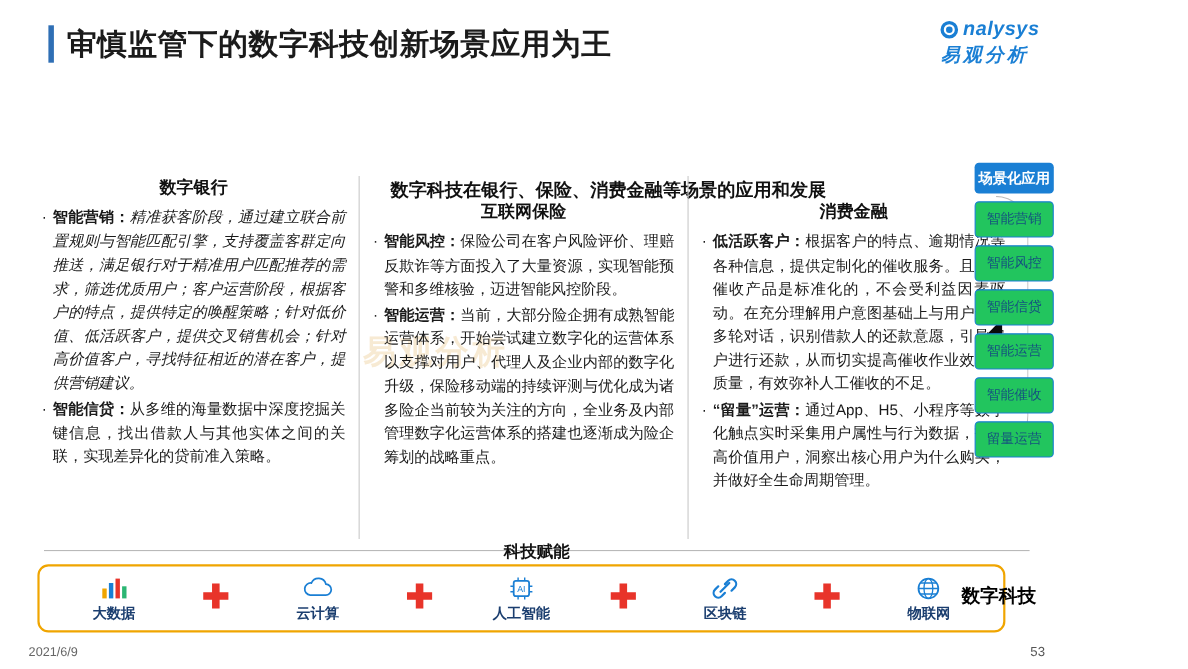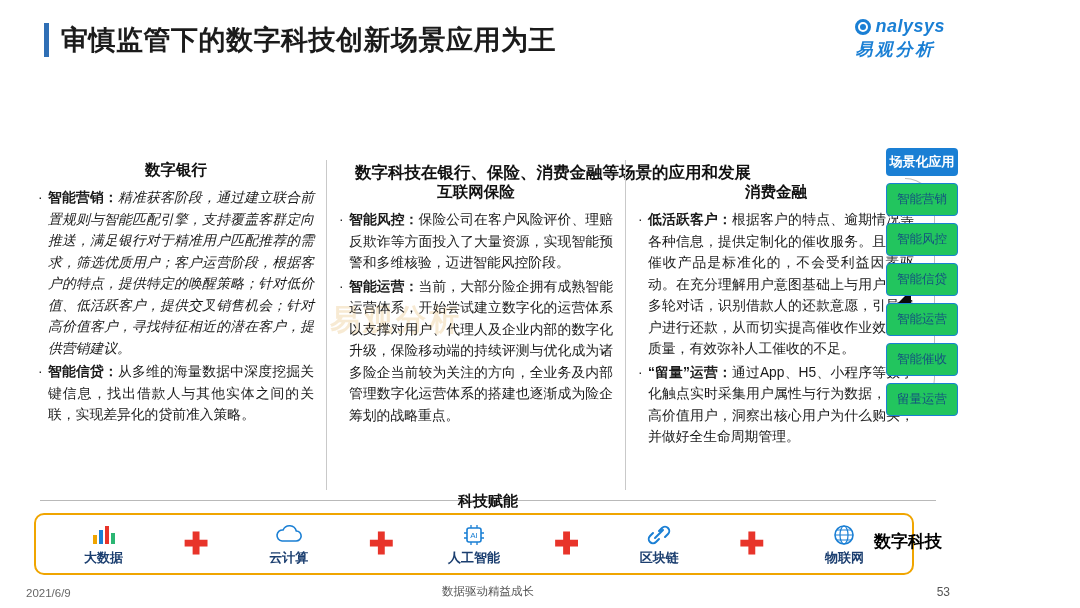--- a/index.html
+++ b/index.html
@@ -278,15 +278,14 @@
           <path d="M4 11h18M6 6h14M6 16h14" stroke="#1a7fd4" stroke-width="1.2"></path>
         </svg>
       </div>
       <div class="tech-lb">物联网</div>
     </div>
   </div>
 
   <div class="tech-right">数字科技</div>
 
   <div class="foot-date">2021/6/9</div>
-  <div class="foot-mid">数据驱动精益成长</div>
   <div class="foot-pg">53</div>
 </div>
 
 </body></html>

